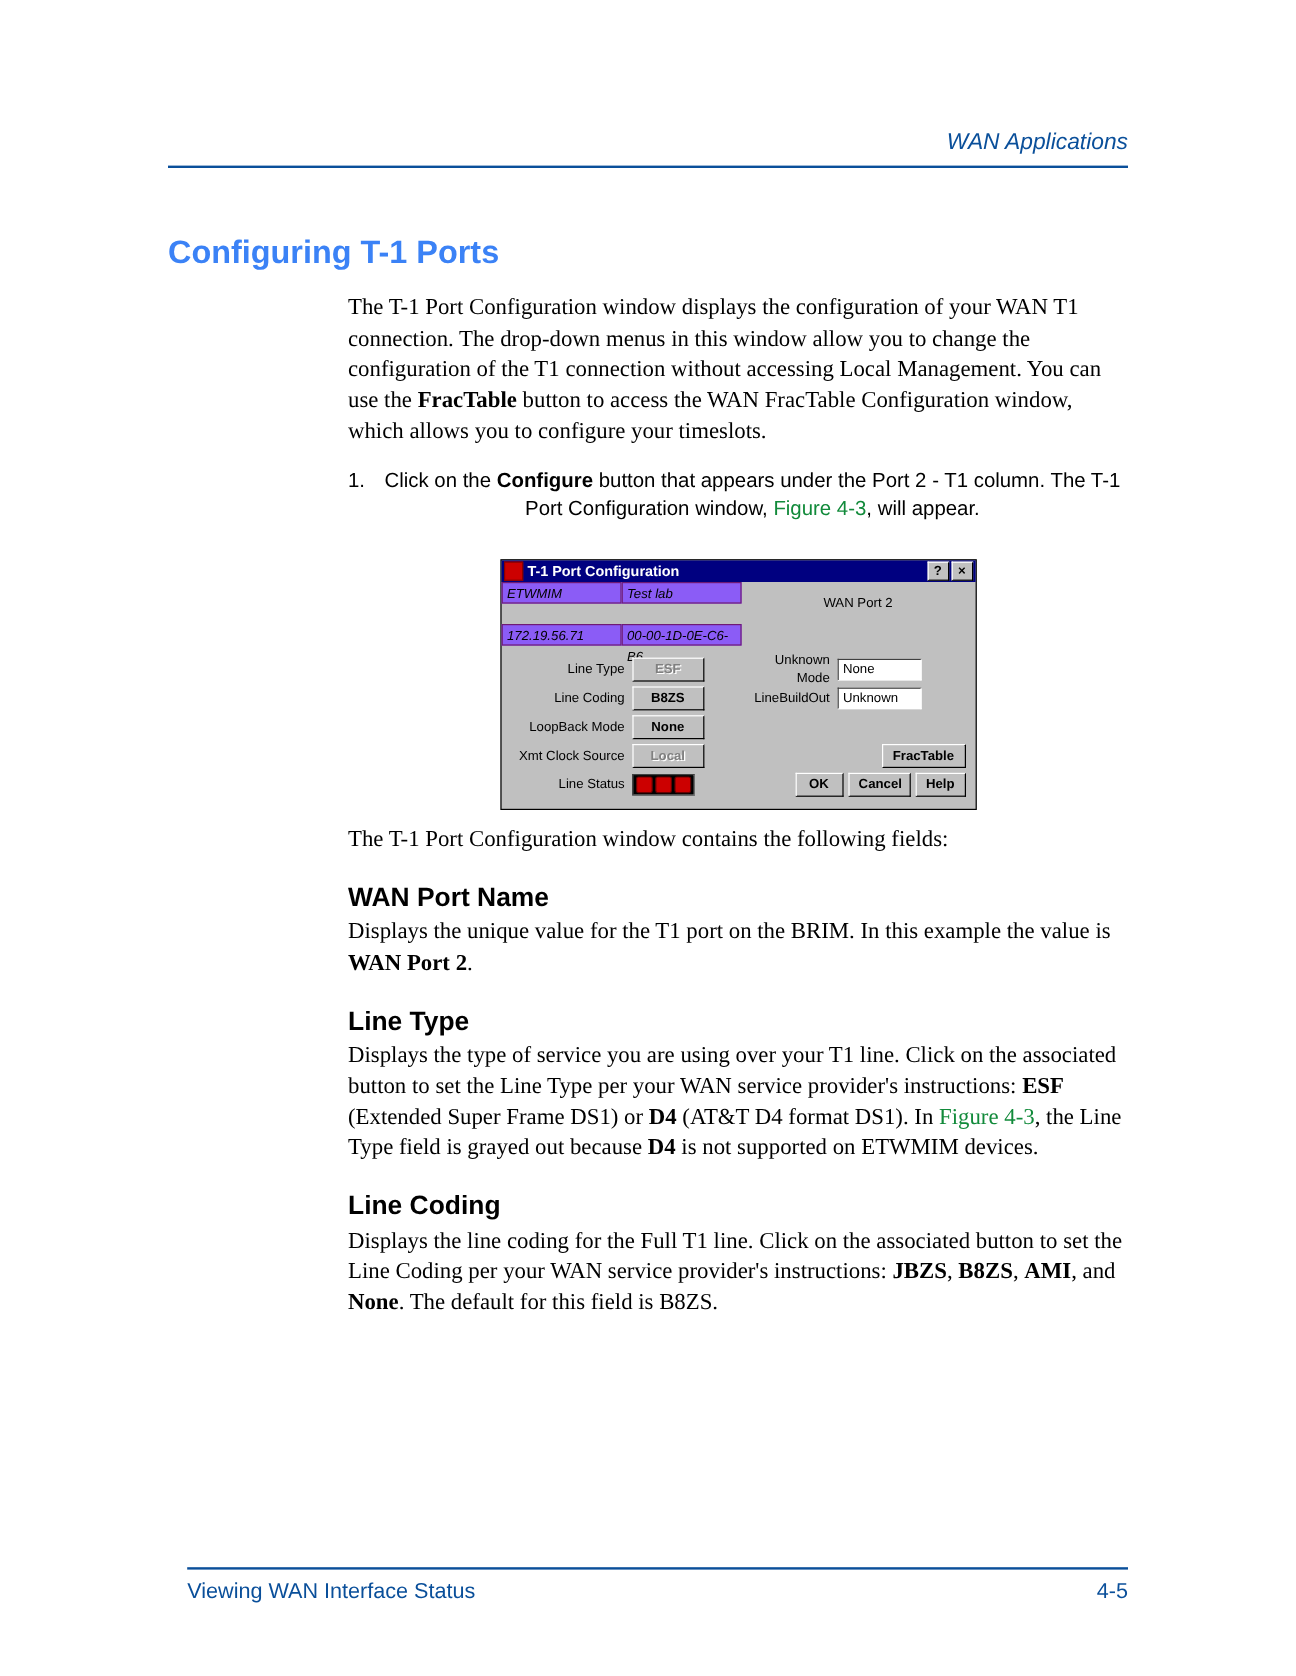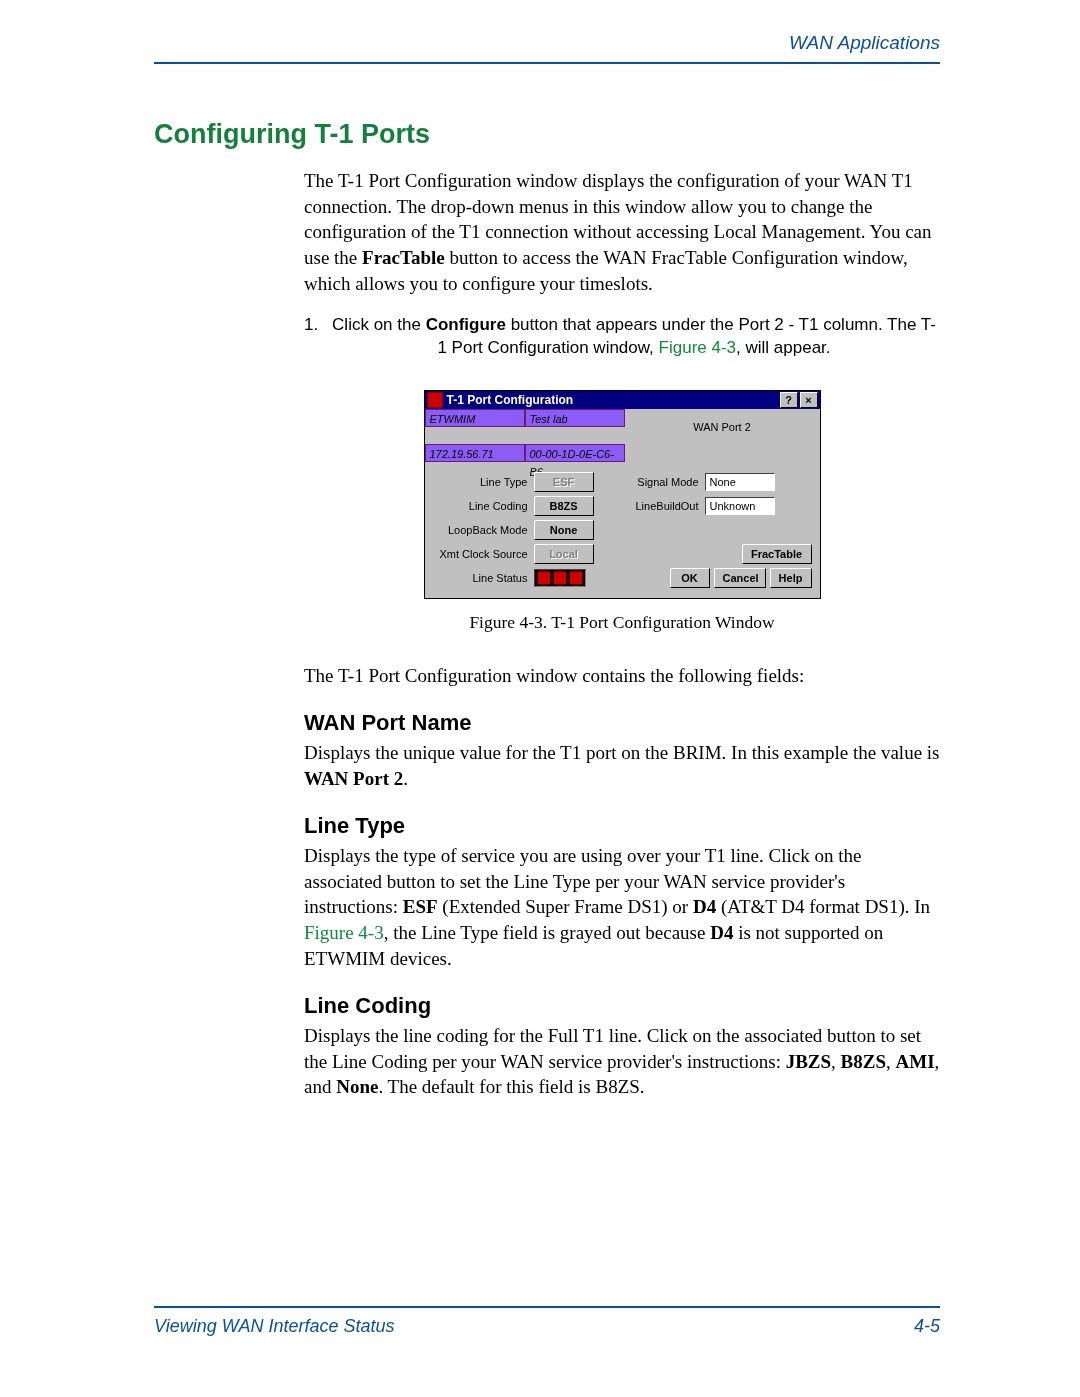--- a/index.html
+++ b/index.html
@@ -7,38 +7,37 @@
     padding: 0;
     background: #fff;
     font-family: "Times New Roman", Palatino, serif;
     color: #000;
     width: 1080px;
     height: 1397px;
     position: relative;
     box-sizing: border-box;
   }
   .page {
-    padding: 32px 140px 60px 140px;
+    padding: 108px 140px 60px 140px;
     box-sizing: border-box;
     position: relative;
     height: 100%;
-    margin-left: 14px;
   }
   .header-right {
     text-align: right;
     color: #0a4f9a;
     font-style: italic;
     font-family: Arial, Helvetica, sans-serif;
     font-size: 19px;
     border-bottom: 2px solid #0a4f9a;
     padding-bottom: 8px;
     margin-bottom: 55px;
   }
   h2.section-title {
-    color: #15803d;
+    color: #3b82f6;
     font-family: Arial, Helvetica, sans-serif;
     font-weight: bold;
     font-size: 27px;
     margin: 0 0 18px 0;
   }
   .body-text {
     margin-left: 150px;
     font-size: 19px;
     line-height: 1.35;
   }
@@ -112,24 +111,24 @@
   }
   .led { width:12px;height:12px;border-radius:2px;background:#c00;border:1px solid #600;}
   .fig-caption {
     text-align:center; font-size:17.5px; margin: 10px 0 28px 0;
   }
   .field-head {
     font-family: Arial, Helvetica, sans-serif;
     font-weight: bold; font-size:22px; margin: 20px 0 2px 0;
   }
   .footer {
-    position:absolute; left:140px; right:140px; bottom:60px;
+    position:absolute; left:156px; right:140px; bottom:60px;
     border-top:2px solid #0a4f9a; padding-top:8px;
     display:flex; justify-content:space-between;
-    color:#0a4f9a; font-style:italic;
+    color:#0a4f9a; 
     font-family: Arial, Helvetica, sans-serif; font-size:18px;
   }
 </style>
 </head>
 <body>
 
 <div class="page">
   <div class="header-right">WAN Applications</div>
 
   <h2 class="section-title">Configuring T-1 Ports</h2>
@@ -165,21 +164,21 @@
         <div class="info-cell" style="width:100px">172.19.56.71</div>
         <div class="info-cell" style="width:100px">00-00-1D-0E-C6-B6</div>
         <div style="flex:1"></div>
       </div>
 
       <div class="fields">
         <div class="frow">
           <div class="flabel l">Line Type</div>
           <div class="winbtn disabled" style="width:60px">ESF</div>
           <div class="rgap"></div>
-          <div class="flabel r">Signal Mode</div>
+          <div class="flabel r">Unknown Mode</div>
           <div class="inset" style="width:70px">None</div>
         </div>
         <div class="frow">
           <div class="flabel l">Line Coding</div>
           <div class="winbtn" style="width:60px">B8ZS</div>
           <div class="rgap"></div>
           <div class="flabel r">LineBuildOut</div>
           <div class="inset" style="width:70px">Unknown</div>
         </div>
         <div class="frow">
@@ -200,21 +199,20 @@
             <span class="led"></span>
           </div>
           <div style="flex:1"></div>
           <div class="winbtn" style="width:40px">OK</div>
           <div class="winbtn" style="width:52px;margin-left:4px">Cancel</div>
           <div class="winbtn" style="width:42px;margin-left:4px">Help</div>
         </div>
       </div>
     </div>
 
-    <div class="fig-caption">Figure 4-3. T-1 Port Configuration Window</div>
 
     <p>The T-1 Port Configuration window contains the following fields:</p>
 
     <div class="field-head">WAN Port Name</div>
     <p>
       <span>Displays the unique value for the T1 port on the BRIM. In this example the value is </span><span class="bold">WAN Port 2</span><span>.</span>
     </p>
 
     <div class="field-head">Line Type</div>
     <p>

